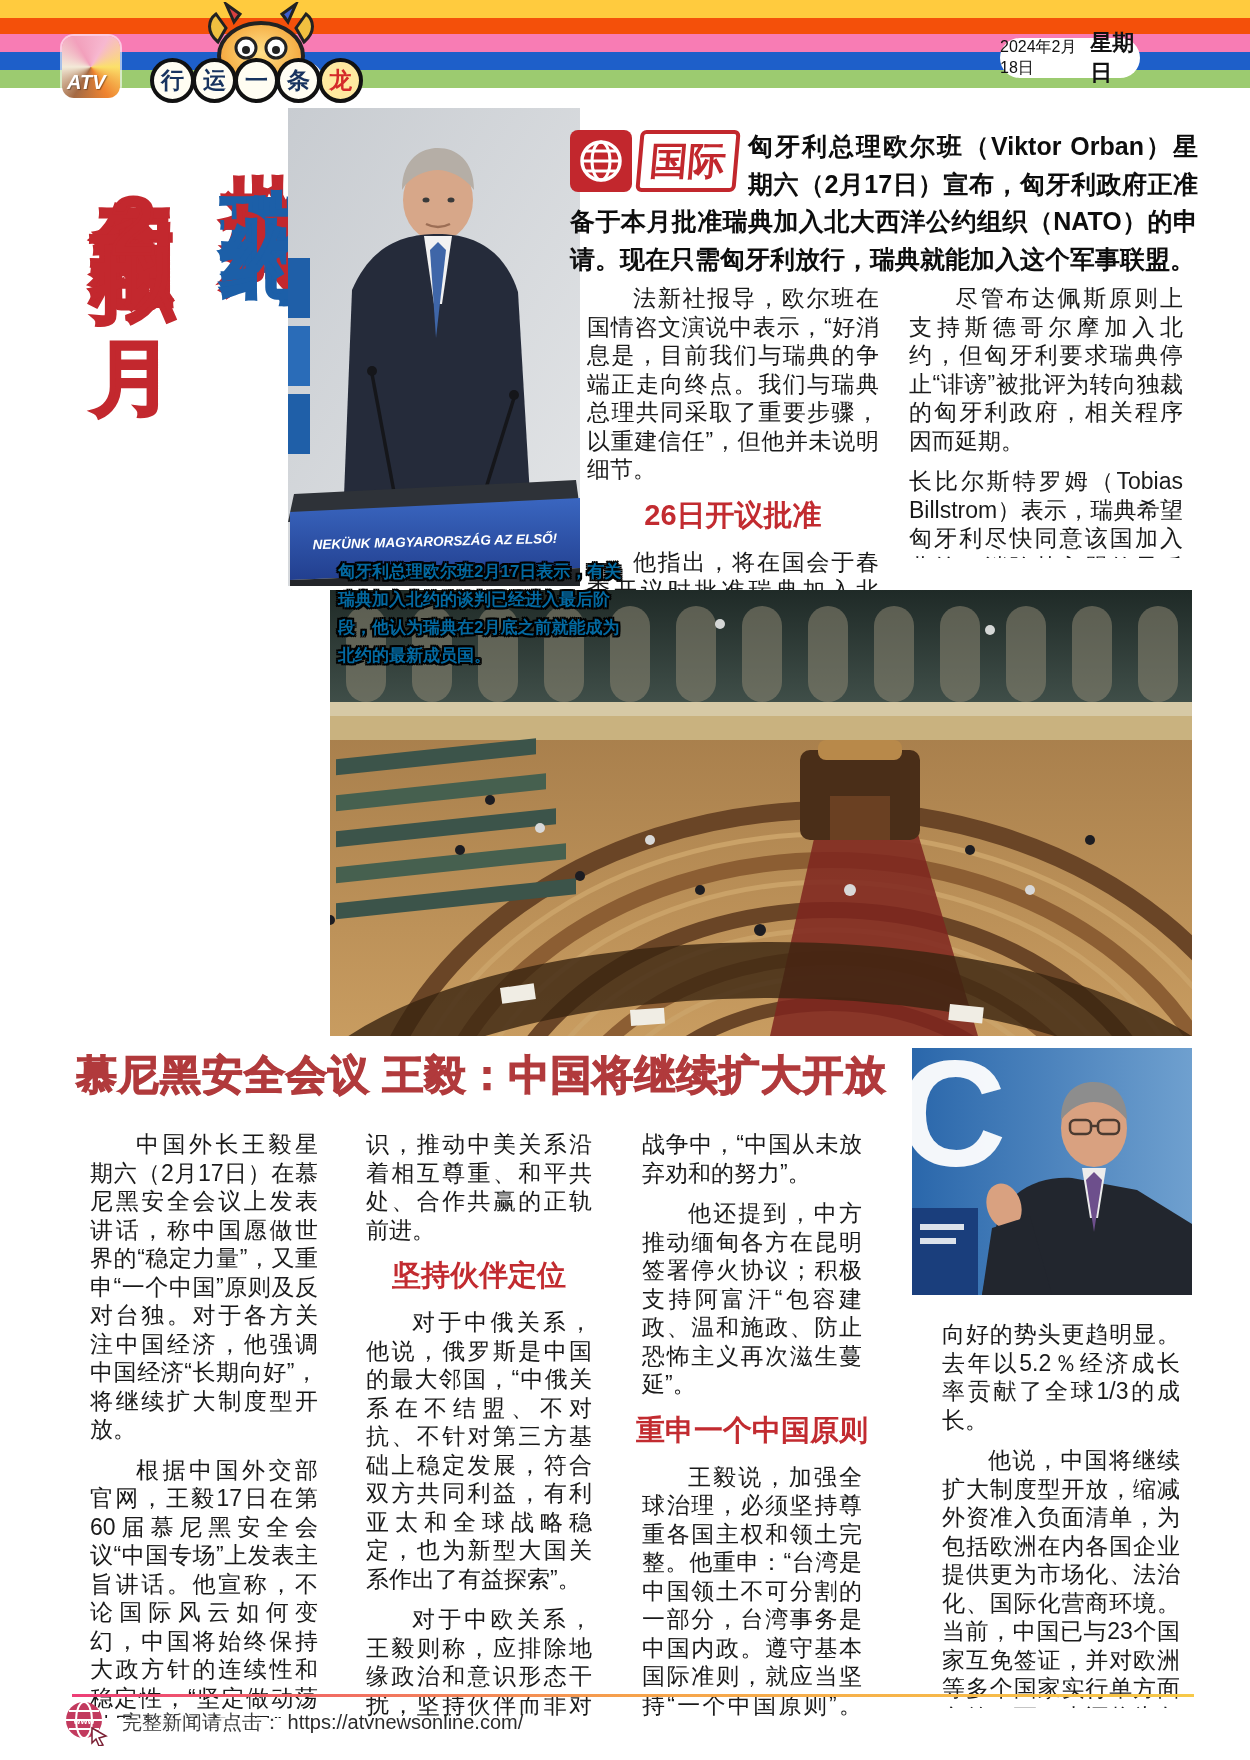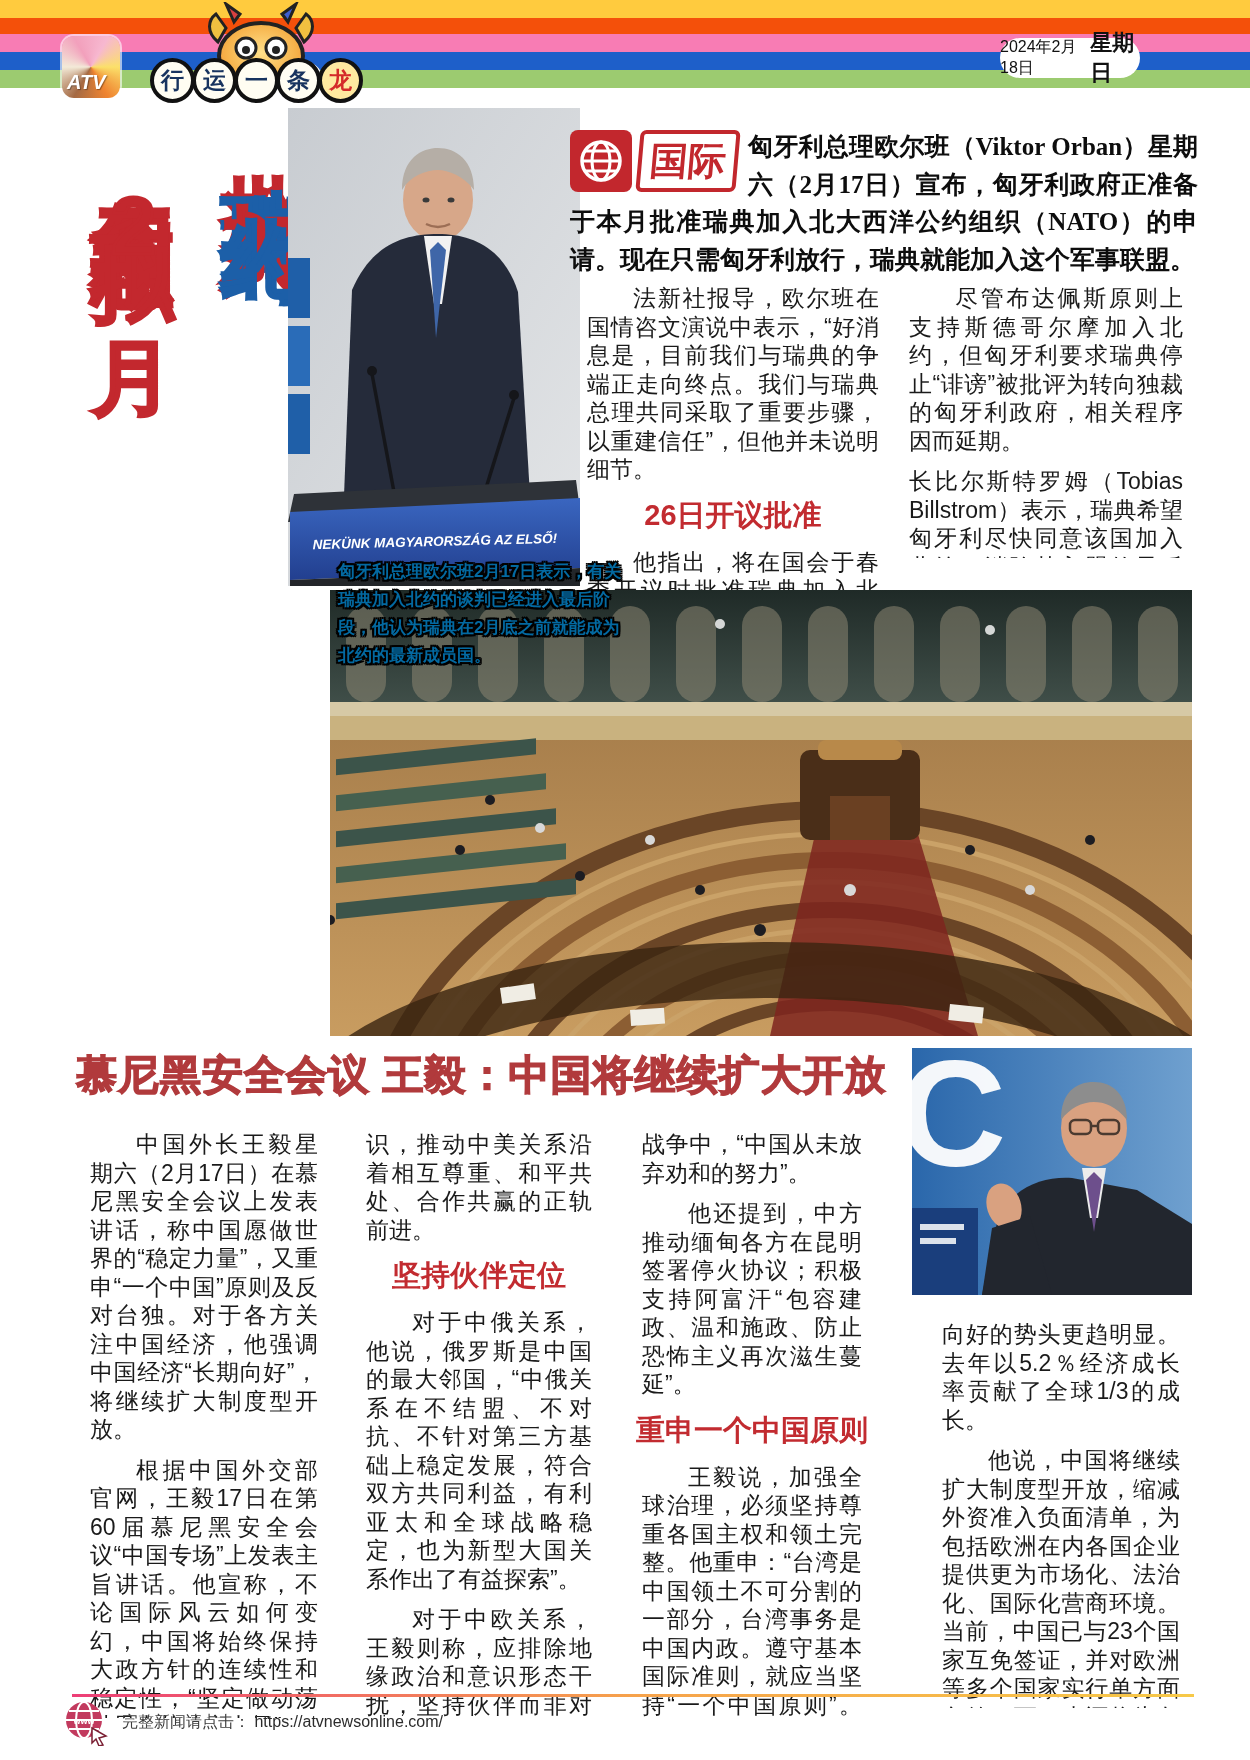--- a/index.html
+++ b/index.html
@@ -53,21 +53,21 @@
                 0 -2px 0 #000,0 2px 0 #000,-2px 0 0 #000,2px 0 0 #000;}
 
   
   .lead-wrap{position:absolute;left:570px;top:128px;width:628px;}
   .badge{float:left;display:flex;align-items:center;gap:6px;margin:2px 10px 6px 0;}
   .badge-globe{width:62px;height:62px;background:#C2272D;border-radius:8px;
     display:flex;align-items:center;justify-content:center;}
   .badge-text{border:4px solid #C2272D;border-radius:6px;height:54px;padding:0 8px;
     display:flex;align-items:center;font-size:38px;font-weight:900;color:#C2272D;
     transform:skewX(-5deg);}
-  .lead{margin:0;font-size:25px;font-weight:bold;line-height:37.5px;text-align:justify;color:#0d0d0d;font-family:Liberation Serif, serif;}
+  .lead{margin:0;font-size:25px;font-weight:bold;line-height:37.5px;text-align:justify;color:#0d0d0d;}
 
   .body{margin:12px;font-size:23px;line-height:28.5px;text-align:justify;color:#1a1a1a;text-indent:2em;}
   .body.noindent{text-indent:0;}
   .subhead{font-size:29px;font-weight:900;color:#C22B30;text-align:center;margin:10px 0 8px;}
 
   .a1colA{position:absolute;left:575px;top:272px;width:316px;height:324px;overflow:hidden;}
   .a1colB{position:absolute;left:897px;top:272px;width:298px;height:286px;overflow:hidden;}
 
   
   .a2-headline{position:absolute;left:76px;top:1048px;font-size:41px;font-weight:900;
@@ -75,21 +75,21 @@
   .a2col{position:absolute;top:1118px;height:600px;overflow:hidden;}
   #a2c1{left:78px;width:252px;}
   #a2c2{left:354px;width:250px;}
   #a2c3{left:630px;width:244px;}
   #a2c4{position:absolute;left:930px;top:1308px;width:262px;height:400px;overflow:hidden;}
 
   
   .footer-rule{position:absolute;left:72px;top:1694px;width:1122px;height:3px;
     background:linear-gradient(90deg,#ED3E77,#F6A24B,#F7C948);}
   .footer-row{position:absolute;left:62px;top:1698px;display:flex;align-items:center;gap:12px;}
-  .footer-text{font-size:16px;color:#3d3d3d;}
+  .footer-text{font-size:20px;color:#3d3d3d;}
   .footer-text a{color:#2b2b2b;text-decoration:none;}
 </style>
 </head>
 <body>
 
 <div class="page">
 
   <div class="stripes">
     <div class="stripe s-yellow"></div>
     <div class="stripe s-orange"></div>

